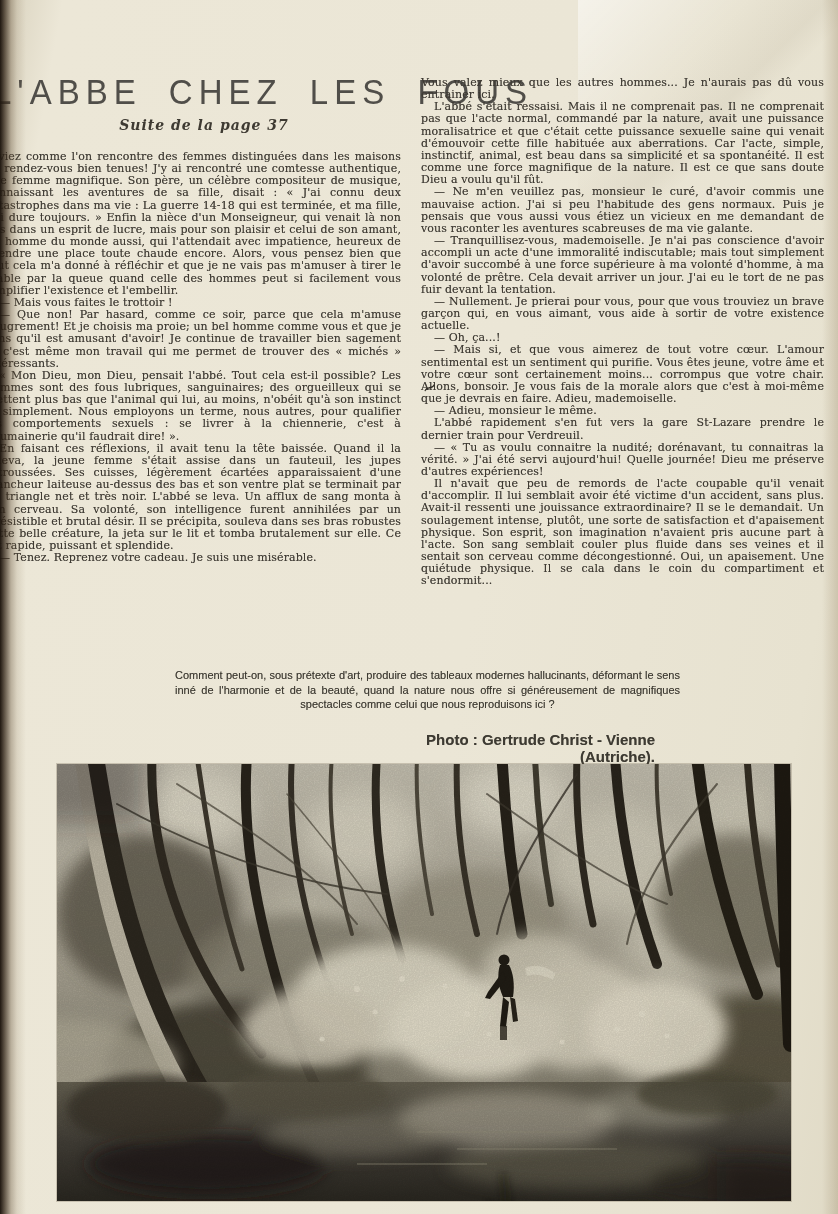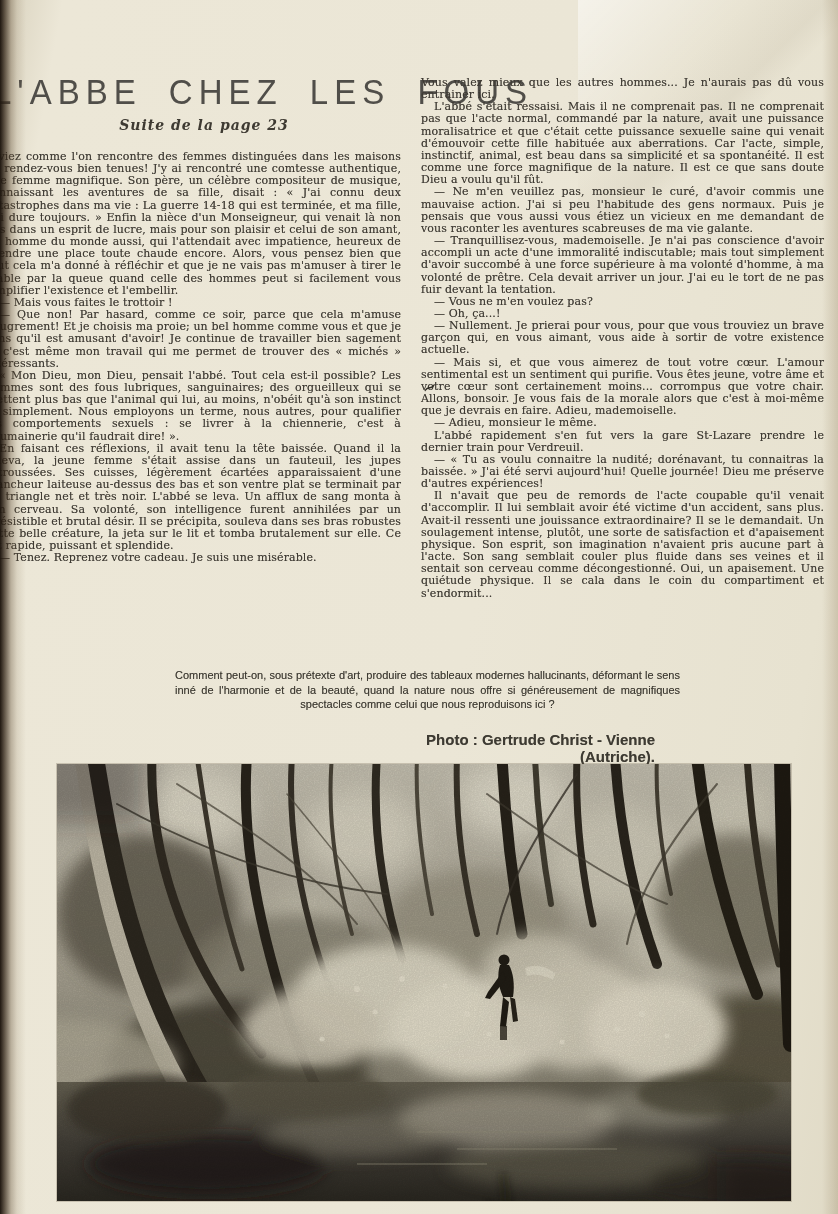--- a/index.html
+++ b/index.html
@@ -73,43 +73,42 @@
   .photo svg{display:block;}
 </style>
 </head>
 <body>
 
 <div class="page">
 
   <div class="crease"></div>
 
   <h1 class="title" style="margin:0;">L'ABBE CHEZ LES FOUS</h1>
-  <div class="subtitle">Suite de la page 23</div>
+  <div class="subtitle">Suite de la page 37</div>
 
   <div class="col col-left">
     <p>saviez comme l'on rencontre des femmes distinguées dans les maisons de rendez-vous bien tenues! J'y ai rencontré une comtesse authentique, une femme magnifique. Son père, un célèbre compositeur de musique, connaissant les aventures de sa fille, disait : « J'ai connu deux catastrophes dans ma vie : La guerre 14-18 qui est terminée, et ma fille, qui dure toujours. » Enfin la nièce d'un Monseigneur, qui venait là non pas dans un esprit de lucre, mais pour son plaisir et celui de son amant, un homme du monde aussi, qui l'attendait avec impatience, heureux de prendre une place toute chaude encore. Alors, vous pensez bien que tout cela m'a donné à réfléchir et que je ne vais pas m'amuser à tirer le diable par la queue quand celle des hommes peut si facilement vous simplifier l'existence et l'embellir.</p>
     <p class="ind">— Mais vous faites le trottoir !</p>
     <p class="ind">— Que non! Par hasard, comme ce soir, parce que cela m'amuse bougrement! Et je choisis ma proie; un bel homme comme vous et que je sens qu'il est amusant d'avoir! Je continue de travailler bien sagement et c'est même mon travail qui me permet de trouver des « michés » intéressants.</p>
     <p class="ind">« Mon Dieu, mon Dieu, pensait l'abbé. Tout cela est-il possible? Les hommes sont des fous lubriques, sanguinaires; des orgueilleux qui se mettent plus bas que l'animal qui lui, au moins, n'obéit qu'à son instinct et simplement. Nous employons un terme, nous autres, pour qualifier les comportements sexuels : se livrer à la chiennerie, c'est à l'humainerie qu'il faudrait dire! ».</p>
     <p class="ind">En faisant ces réflexions, il avait tenu la tête baissée. Quand il la releva, la jeune femme s'était assise dans un fauteuil, les jupes retroussées. Ses cuisses, légèrement écartées apparaissaient d'une blancheur laiteuse au-dessus des bas et son ventre plat se terminait par un triangle net et très noir. L'abbé se leva. Un afflux de sang monta à son cerveau. Sa volonté, son intelligence furent annihilées par un irrésistible et brutal désir. Il se précipita, souleva dans ses bras robustes cette belle créature, la jeta sur le lit et tomba brutalement sur elle. Ce fut rapide, puissant et splendide.</p>
     <p class="ind">— Tenez. Reprenez votre cadeau. Je suis une misérable.</p>
   </div>
 
   <div class="col col-right">
     <p>Vous valez mieux que les autres hommes... Je n'aurais pas dû vous entrainer ici.</p>
     <p class="ind">L'abbé s'était ressaisi. Mais il ne comprenait pas. Il ne comprenait pas que l'acte normal, commandé par la nature, avait une puissance moralisatrice et que c'était cette puissance sexuelle saine qui venait d'émouvoir cette fille habituée aux aberrations. Car l'acte, simple, instinctif, animal, est beau dans sa simplicité et sa spontanéité. Il est comme une force magnifique de la nature. Il est ce que sans doute Dieu a voulu qu'il fût.</p>
     <p class="ind">— Ne m'en veuillez pas, monsieur le curé, d'avoir commis une mauvaise action. J'ai si peu l'habitude des gens normaux. Puis je pensais que vous aussi vous étiez un vicieux en me demandant de vous raconter les aventures scabreuses de ma vie galante.</p>
     <p class="ind">— Tranquillisez-vous, mademoiselle. Je n'ai pas conscience d'avoir accompli un acte d'une immoralité indiscutable; mais tout simplement d'avoir succombé à une force supérieure à ma volonté d'homme, à ma volonté de prêtre. Cela devait arriver un jour. J'ai eu le tort de ne pas fuir devant la tentation.</p>
-    <p class="ind">— Vous ne m'en voulez pas?</p>
+    <p class="ind">— Nullement. Je prierai pour vous, pour que vous trouviez un brave garçon qui, en vous aimant, vous aide à sortir de votre existence actuelle.</p>
     <p class="ind">— Oh, ça...!</p>
-    <p class="ind">— Nullement. Je prierai pour vous, pour que vous trouviez un brave garçon qui, en vous aimant, vous aide à sortir de votre existence actuelle.</p>
     <p class="ind">— Mais si, et que vous aimerez de tout votre cœur. L'amour sentimental est un sentiment qui purifie. Vous êtes jeune, votre âme et votre cœur sont certainement moins... corrompus que votre chair. Allons, bonsoir. Je vous fais de la morale alors que c'est à moi-même que je devrais en faire. Adieu, mademoiselle.</p>
     <p class="ind">— Adieu, monsieur le même.</p>
     <p class="ind">L'abbé rapidement s'en fut vers la gare St-Lazare prendre le dernier train pour Verdreuil.</p>
-    <p class="ind">— « Tu as voulu connaitre la nudité; dorénavant, tu connaitras la baissée. » J'ai été servi aujourd'hui! Quelle journée! Dieu me préserve d'autres expériences!</p>
+    <p class="ind">— « Tu as voulu connaitre la nudité; dorénavant, tu connaitras la vérité. » J'ai été servi aujourd'hui! Quelle journée! Dieu me préserve d'autres expériences!</p>
     <p class="ind">Il n'avait que peu de remords de l'acte coupable qu'il venait d'accomplir. Il lui semblait avoir été victime d'un accident, sans plus. Avait-il ressenti une jouissance extraordinaire? Il se le demandait. Un soulagement intense, plutôt, une sorte de satisfaction et d'apaisement physique. Son esprit, son imagination n'avaient pris aucune part à l'acte. Son sang semblait couler plus fluide dans ses veines et il sentait son cerveau comme décongestionné. Oui, un apaisement. Une quiétude physique. Il se cala dans le coin du compartiment et s'endormit...</p>
   </div>
 
   <span class="ink-mark">~</span>
 
   <div class="caption">Comment peut-on, sous prétexte d'art, produire des tableaux modernes hallucinants, déformant le sens inné de l'harmonie et de la beauté, quand la nature nous offre si généreusement de magnifiques spectacles comme celui que nous reproduisons ici ?</div>
   <div class="credit">Photo : Gertrude Christ - Vienne (Autriche).</div>
 
   <div class="photo">
     <svg width="734" height="437" viewBox="0 0 734 437" xmlns="http://www.w3.org/2000/svg">

